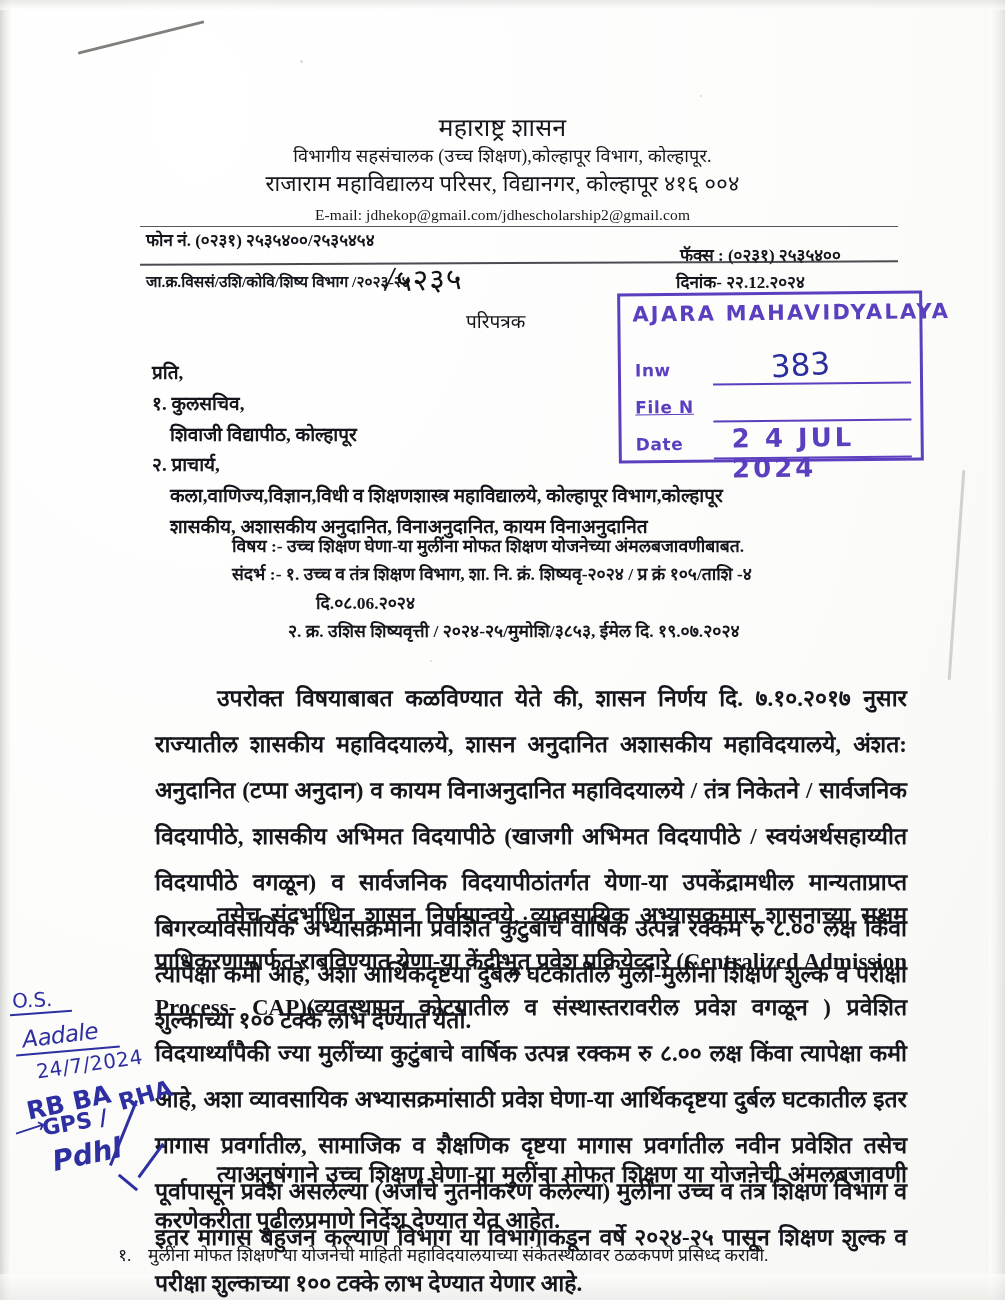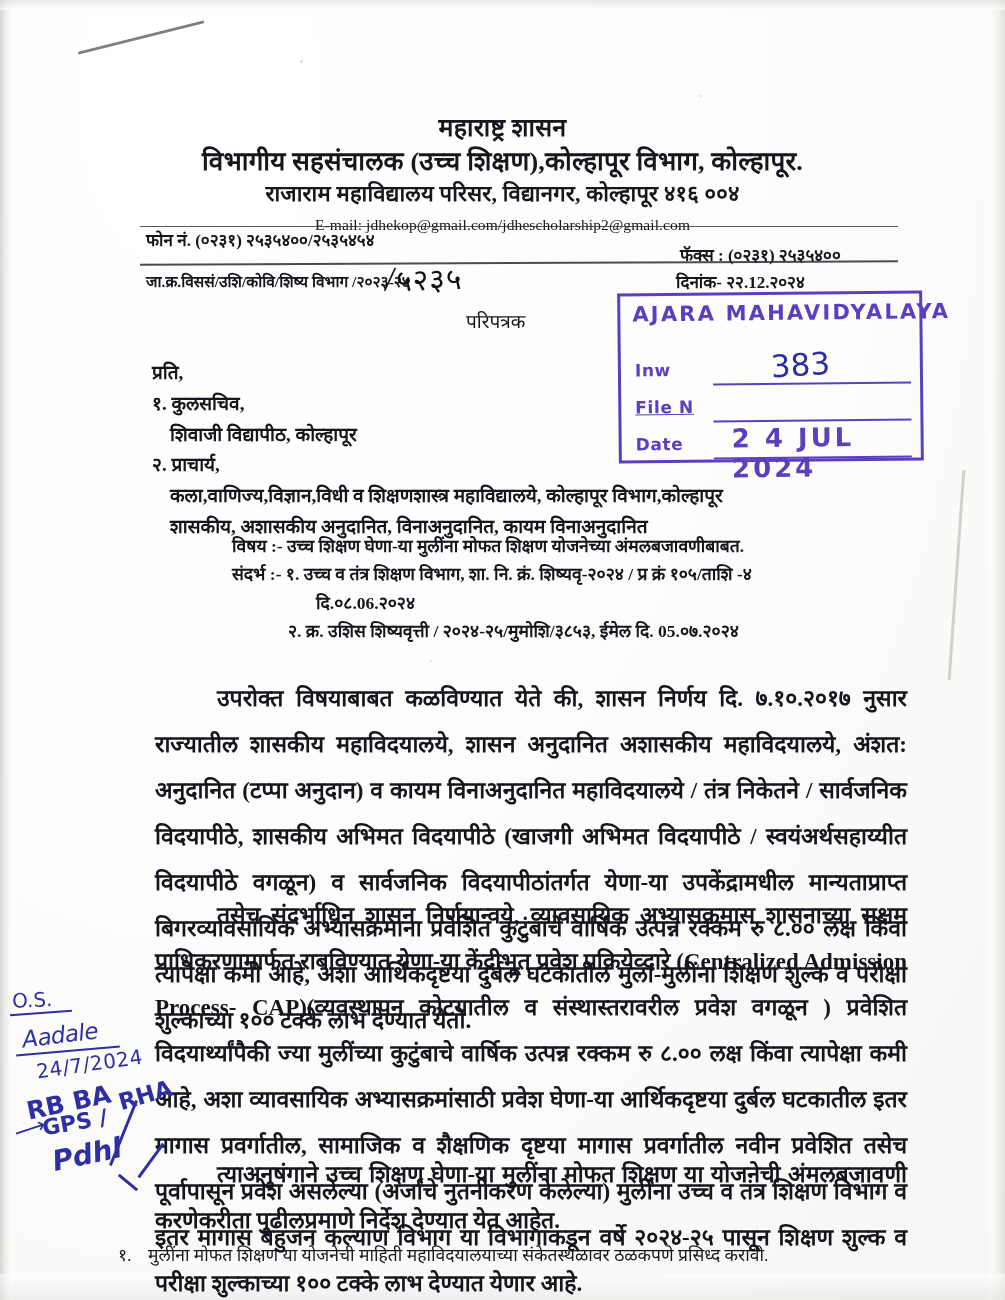--- a/index.html
+++ b/index.html
@@ -37,27 +37,27 @@
     position:absolute;left:0;bottom:0;width:1005px;height:26px;
     background:linear-gradient(0deg,#e4e4e1 0%,#ffffff 100%);
     opacity:.55;
   }
   .speck{position:absolute;background:#b9b9b4;border-radius:50%;opacity:.5;}
 
   
   .letterhead{position:absolute;left:0;right:0;top:112px;text-align:center;}
   .lh-line{
     font-family:"Liberation Serif","DejaVu Serif",serif;
-    font-weight:700;
+    font-weight:400;
     letter-spacing:.2px;
     color:#15171d;
     line-height:1.28;
   }
   .lh-1{font-size:25px;}
-  .lh-2{font-size:26px;margin-top:1px;}
+  .lh-2{font-size:18px;margin-top:1px;}
   .lh-3{font-size:22px;margin-top:2px;}
   .lh-4{font-size:15.5px;font-weight:400;margin-top:7px;letter-spacing:.1px;}
 
   .rule{
     position:absolute;height:1.6px;background:#2b2d33;opacity:.85;
   }
   .rule.thin{height:1.2px;opacity:.8;}
 
   
   .phone{position:absolute;left:146px;top:228px;font-size:17px;font-weight:600;}
@@ -244,21 +244,21 @@
   <div class="subjblk">
     <div>
       <span class="rowlbl">विषय :-</span>
       <span>उच्च शिक्षण घेणा-या मुलींना मोफत शिक्षण योजनेच्या अंमलबजावणीबाबत.</span>
     </div>
     <div>
       <span class="rowlbl">संदर्भ :-</span>
       <span>१. उच्च व तंत्र शिक्षण विभाग, शा. नि. क्रं. शिष्यवृ-२०२४ / प्र क्रं १०५/ताशि -४</span>
     </div>
     <span class="ref-sub">दि.०८.06.२०२४</span>
-    <span class="ref-item">२. क्र. उशिस शिष्यवृत्ती / २०२४-२५/मुमोशि/३८५३, ईमेल दि. 05.०७.२०२४</span>
+    <span class="ref-item">२. क्र. उशिस शिष्यवृत्ती / २०२४-२५/मुमोशि/३८५३, ईमेल दि. १९.०७.२०२४</span>
   </div>
 
   <div class="body p1">
     <p>उपरोक्त विषयाबाबत कळविण्यात येते की, शासन निर्णय दि. ७.१०.२०१७ नुसार राज्यातील शासकीय महाविदयालये, शासन अनुदानित अशासकीय महाविदयालये, अंशत: अनुदानित (टप्पा अनुदान) व कायम विनाअनुदानित महाविदयालये / तंत्र निकेतने / सार्वजनिक विदयापीठे, शासकीय अभिमत विदयापीठे (खाजगी अभिमत विदयापीठे / स्वयंअर्थसहाय्यीत विदयापीठे वगळून) व सार्वजनिक विदयापीठांतर्गत येणा-या उपकेंद्रामधील मान्यताप्राप्त बिगरव्यावसायिक अभ्यासक्रमाना प्रवेशित कुटुंबाचे वार्षिक उत्पन्न रक्कम रु ८.०० लक्ष किंवा त्यापेक्षा कमी आहे, अशा आर्थिकदृष्टया दुर्बल घटकातील मुला-मुलींना शिक्षण शुल्क व परीक्षा शुल्काच्या १०० टक्के लाभ देण्यात येतो.</p>
   </div>
 
   <div class="body p2">
     <p>तसेच संदर्भाधिन शासन निर्णयान्वये, व्यावसायिक अभ्यासक्रमास शासनाच्या सक्षम प्राधिकरणामार्फत राबविण्यात येणा-या केंद्रीभूत प्रवेश प्रक्रियेव्दारे (Centralized Admission Process- CAP)(व्यवस्थापन कोटयातील व संस्थास्तरावरील प्रवेश वगळून ) प्रवेशित विदयार्थ्यांपैकी ज्या मुलींच्या कुटुंबाचे वार्षिक उत्पन्न रक्कम रु ८.०० लक्ष किंवा त्यापेक्षा कमी आहे, अशा व्यावसायिक अभ्यासक्रमांसाठी प्रवेश घेणा-या आर्थिकदृष्टया दुर्बल घटकातील इतर मागास प्रवर्गातील, सामाजिक व शैक्षणिक दृष्टया मागास प्रवर्गातील नवीन प्रवेशित तसेच पूर्वापासून प्रवेश असलेल्या (अर्जांचे नुतनीकरण केलेल्या) मुलींना उच्च व तंत्र शिक्षण विभाग व इतर मागास बहुजन कल्याण विभाग या विभागाकडून वर्षे २०२४-२५ पासून शिक्षण शुल्क व परीक्षा शुल्काच्या १०० टक्के लाभ देण्यात येणार आहे.</p>
   </div>
 

